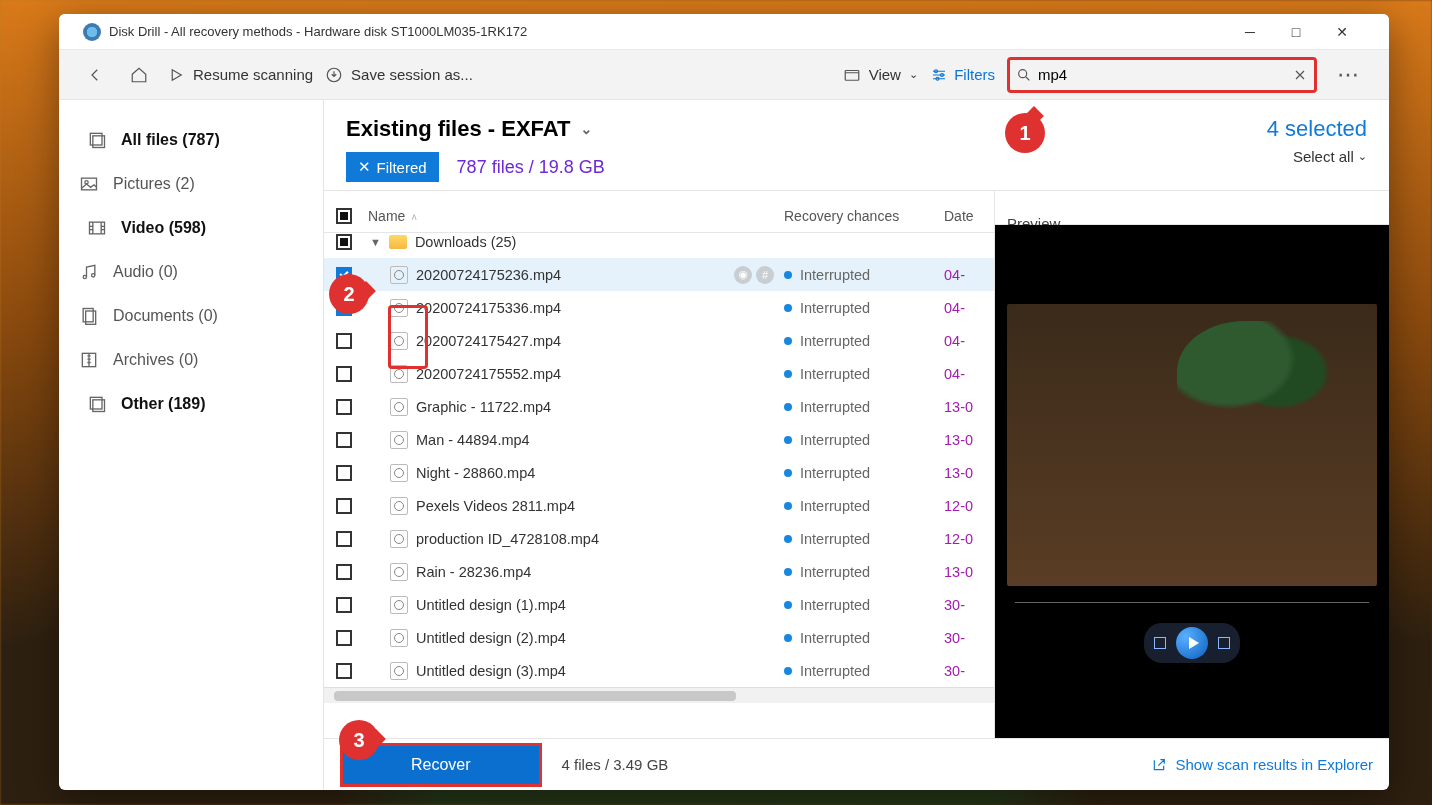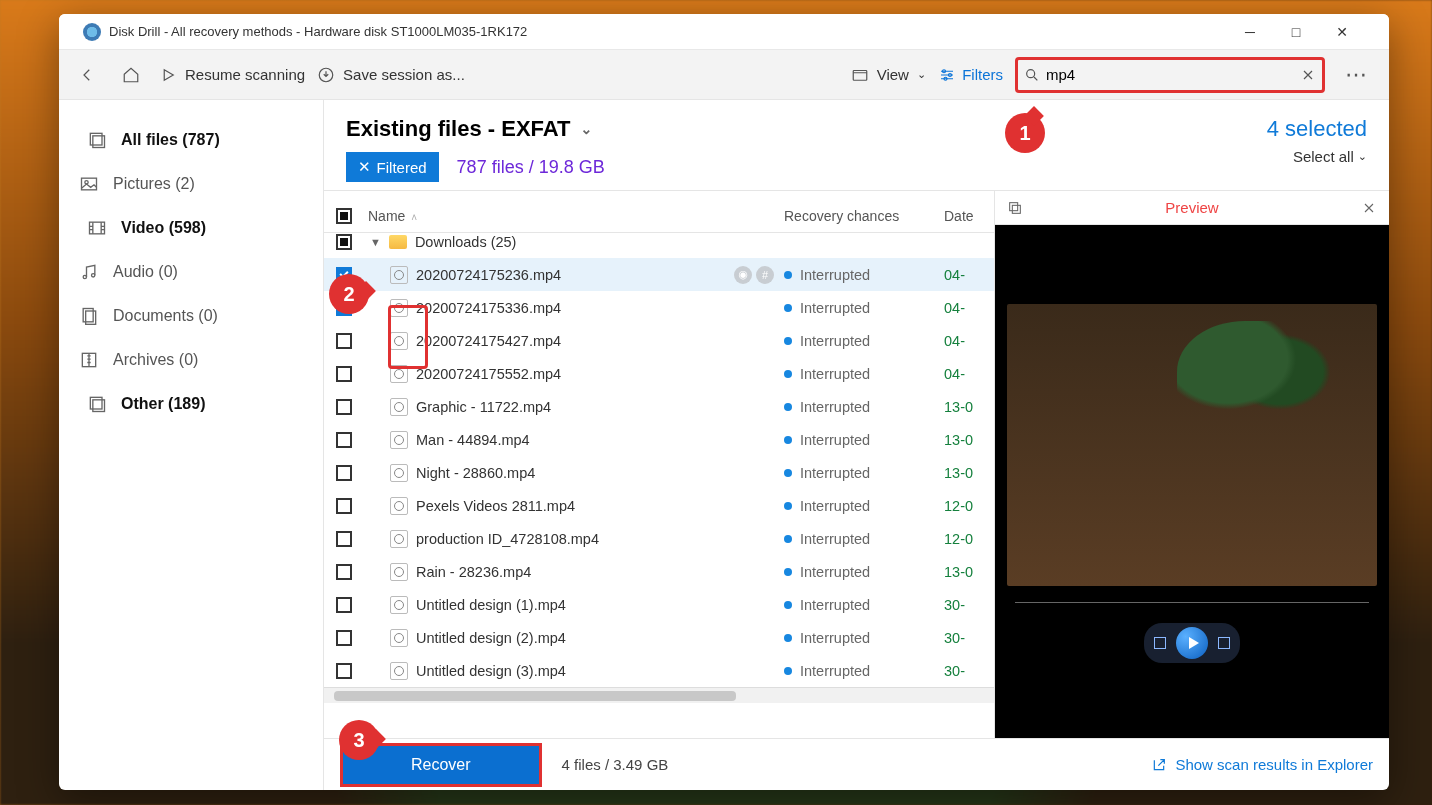--- a/index.html
+++ b/index.html
@@ -19,21 +19,21 @@
   display: flex; flex-direction: column; overflow: hidden;
 }
 .titlebar {
   height: 36px; display:flex; align-items:center; padding: 0 24px; background:#fff; border-bottom:1px solid #e8e8e8;
 }
 .titlebar .logo { width:18px; height:18px; margin-right:8px; border-radius:50%; background: radial-gradient(circle,#6fbce8 40%,#3d7bb5 41% 70%,#2a5179 71%); }
 .titlebar .title { font-size:13px; color:#333; }
 .titlebar .spacer { flex:1; }
 .tcbtn { width:46px; height:32px; display:flex; align-items:center; justify-content:center; color:#333; font-size:14px; cursor:pointer; }
 .toolbar {
-  height:50px; background:#f3f3f3; display:flex; align-items:center; padding:0 12px; gap:12px;
+  height:50px; background:#f3f3f3; display:flex; align-items:center; padding:0 20px; gap:12px;
   border-bottom:1px solid #e5e5e5;
 }
 .tbicon { width:32px; height:32px; display:flex; align-items:center; justify-content:center; color:#555; cursor:pointer; border-radius:4px;}
 .tbicon svg{width:18px;height:18px;stroke:#555;fill:none;stroke-width:1.6;}
 .tbtext { font-size:15px; color:#333; cursor:pointer; display:flex; align-items:center; gap:8px;}
 .tbtext svg{width:18px;height:18px;stroke:#555;fill:none;stroke-width:1.6;}
 .filters { color:#0b74d8; font-size:15px; display:flex; align-items:center; gap:6px; cursor:pointer;}
 .filters svg{stroke:#0b74d8;width:18px;height:18px;fill:none;stroke-width:1.6;}
 .searchbox {
   flex-shrink:0; width:310px; height:36px; border:3px solid #e03131; border-radius:4px;
@@ -72,25 +72,25 @@
 .row{display:flex;align-items:center;height:33px;font-size:14.5px;color:#333;}
 .row.sel{background:#e6f2fb;}
 .row .col-chk{}
 .row .fname{display:flex;align-items:center;gap:8px;flex:1;padding-left:26px;}
 .row .fname.folder{padding-left:6px;}
 .foldericon{width:18px;height:14px;background:linear-gradient(#ffd866,#f5b942);border-radius:2px;display:inline-block;}
 .fileicon{width:18px;height:18px;border:1px solid #bbb;border-radius:2px;display:inline-flex;align-items:center;justify-content:center;}
 .fileicon::after{content:"";width:8px;height:8px;border:1px solid #888;border-radius:50%;}
 .rec{display:flex;align-items:center;gap:8px;color:#666;}
 .recdot{width:8px;height:8px;border-radius:50%;background:#1787e0;}
-.date{color:#15803d;}
+.date{color:#a21caf;}
 .eyehash{display:flex;gap:4px;font-size:13px;color:#9aa0a6;margin-right:10px;}
 .circ{width:18px;height:18px;border-radius:50%;background:#c8cdd2;display:flex;align-items:center;justify-content:center;color:#fff;font-size:11px;}
 .preview{width:395px;border-left:1px solid #e5e5e5;display:flex;flex-direction:column;}
-.pvhdr{height:34px;display:flex;align-items:center;padding:0 12px;border-bottom:1px solid #e5e5e5;font-size:15px;color:#ef4444;gap:12px;}
+.pvhdr{height:34px;display:flex;align-items:flex-start;padding:0 12px;border-bottom:1px solid #e5e5e5;font-size:15px;color:#404040;gap:12px;flex-direction:column;}
 .pvhdr .spacer{flex:1;}
 .pvhdr svg{width:16px;height:16px;stroke:#666;fill:none;stroke-width:1.6;cursor:pointer;}
 .pvbody{flex:1;background:#000;display:flex;flex-direction:column;justify-content:center;align-items:center;}
 .pvimg{width:94%;height:55%;background:linear-gradient(#3a2a1a,#5a3d24);border-radius:2px;position:relative;overflow:hidden;margin-top:40px;}
 .pvimg::before{content:"";position:absolute;top:6%;right:8%;width:46%;height:45%;background:radial-gradient(ellipse at 30% 30%,#2f5a2f 0 35%,transparent 40%),radial-gradient(ellipse at 60% 40%,#224a22 0 30%,transparent 35%);border-radius:40%;}
 .pvctrl{margin:20px 0 36px;display:flex;align-items:center;gap:10px;background:rgba(30,40,60,0.8);border-radius:18px;padding:4px 10px;}
 .pvctrl .play{width:32px;height:32px;border-radius:50%;background:radial-gradient(circle at 30% 30%,#5ab0ff,#0b5fc0);display:flex;align-items:center;justify-content:center;}
 .pvctrl .play::after{content:"";border-left:10px solid #fff;border-top:6px solid transparent;border-bottom:6px solid transparent;margin-left:3px;}
 .pvctrl .sq{width:12px;height:12px;border:1px solid #8bb8ff;}
 .pvseek{width:90%;height:1px;background:#666;margin-top:16px;}

